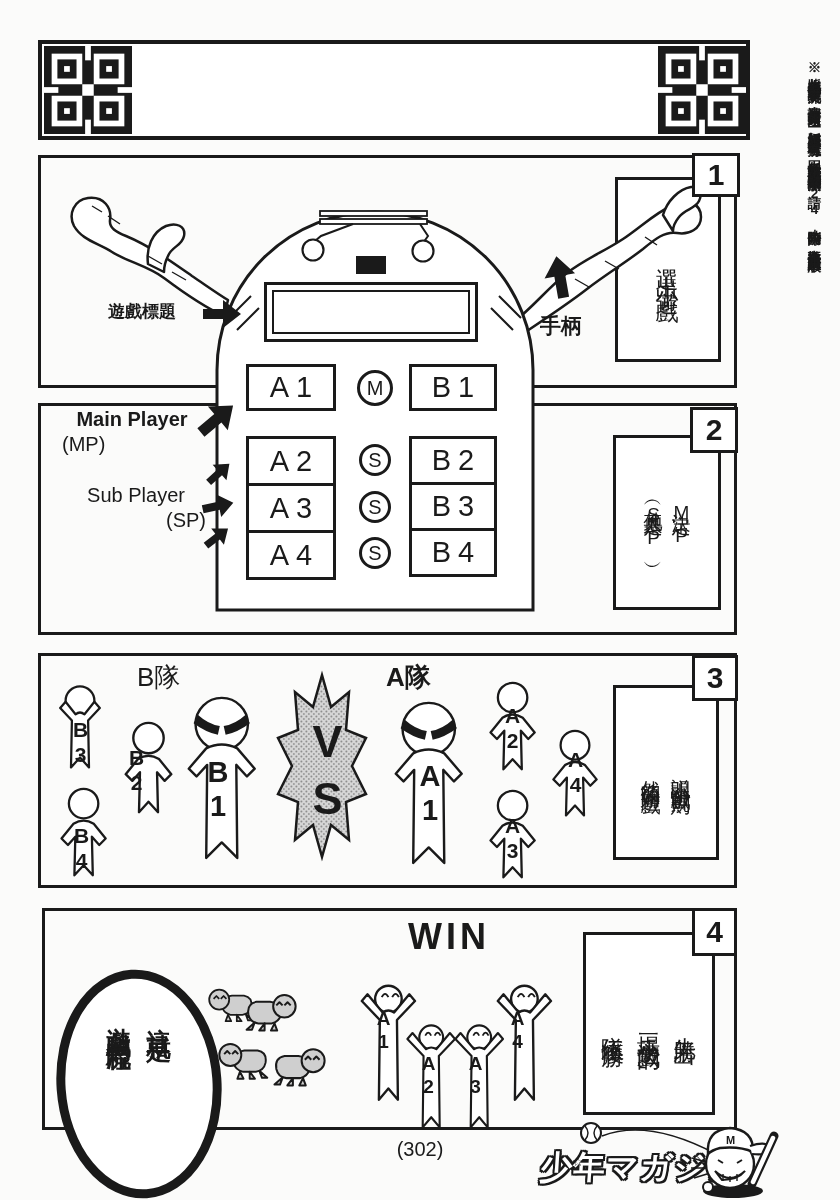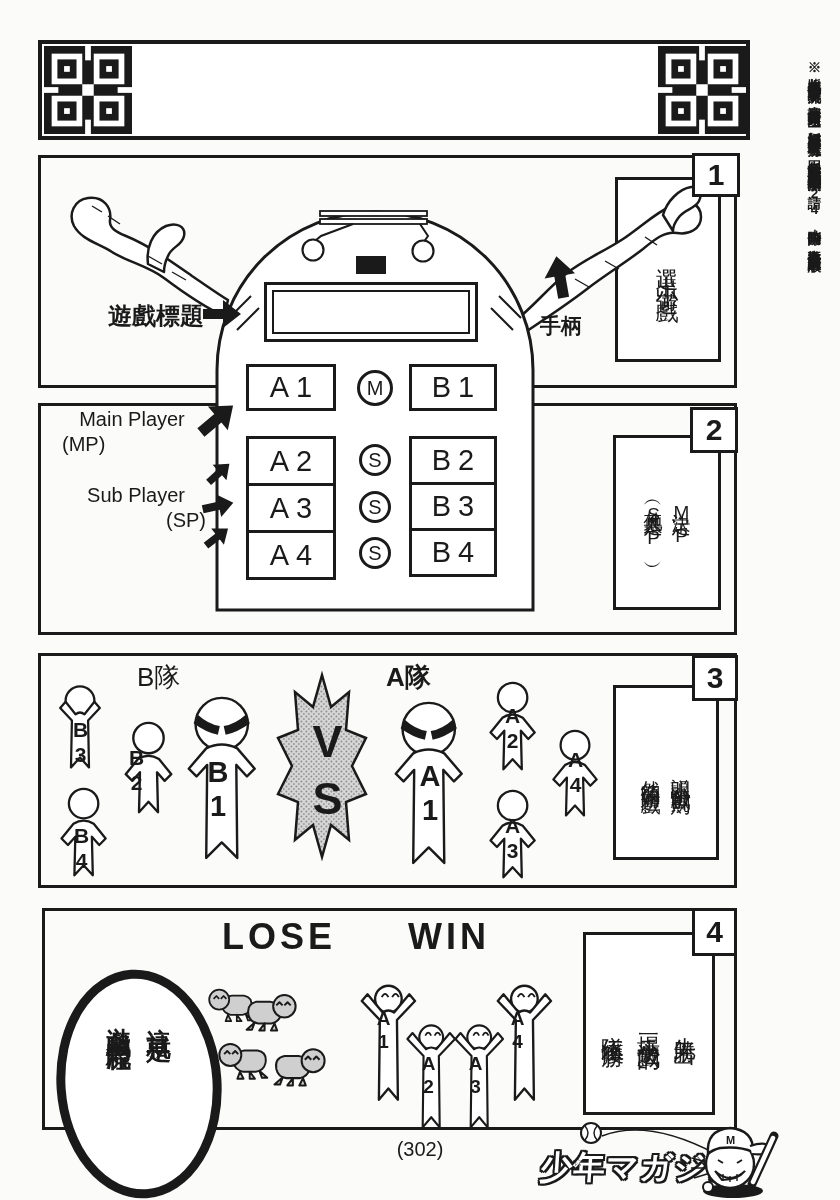--- a/index.html
+++ b/index.html
@@ -152,34 +152,34 @@
   </div>
   <div class="colbox" style="left:409px;top:436px;width:88px;height:141px">
     <div>B2</div>
     <div>B3</div>
     <div>B4</div>
   </div>
   <div class="circ" style="left:359px;top:444px;width:32px;height:32px">S</div>
   <div class="circ" style="left:359px;top:491px;width:32px;height:32px">S</div>
   <div class="circ" style="left:359px;top:537px;width:32px;height:32px">S</div>
 
-  <div class="lbl" style="left:108px;top:300px;font-size:24px">遊戲標題</div>
+  <div class="lbl" style="left:108px;top:300px;font-size:17px">遊戲標題</div>
   <svg class="arrow" style="left:203px;top:297px" width="38" height="34" viewBox="0 0 38 34">
     <polygon points="0,12 20,12 20,3 38,17 20,31 20,22 0,22" fill="#1a1a1a"></polygon>
   </svg>
   <div class="lbl" style="left:540px;top:312px;font-size:21px">手柄</div>
   <svg class="arrow" style="left:539px;top:258px;transform:rotate(-100deg)" width="42" height="38" viewBox="0 0 38 34">
     <polygon points="0,12 20,12 20,3 38,17 20,31 20,22 0,22" fill="#1a1a1a"></polygon>
   </svg>
   <div class="notebox" style="left:615px;top:177px;width:106px;height:185px">
     <div class="vtext" style="font-size:23px;letter-spacing:8px">選出小遊戲</div>
   </div>
   <div class="numbox" style="left:692px;top:153px;width:48px;height:44px">1</div>
 
-  <div class="lbl" style="left:62px;top:408px;width:140px;text-align:center;font-size:20px;font-weight:400">Main Player</div>
+  <div class="lbl" style="left:62px;top:408px;width:140px;text-align:center;font-size:20px;font-weight:700">Main Player</div>
   <div class="lbl" style="left:62px;top:433px;width:140px;text-align:left;font-size:20px;font-weight:400">(MP)</div>
   <div class="lbl" style="left:66px;top:484px;width:140px;text-align:center;font-size:20px;font-weight:400">Sub Player</div>
   <div class="lbl" style="left:66px;top:509px;width:140px;text-align:right;font-size:20px;font-weight:400">(SP)</div>
   <svg class="arrow" style="left:196px;top:400px;transform:rotate(-40deg)" width="42" height="38" viewBox="0 0 38 34">
     <polygon points="0,12 20,12 20,3 38,17 20,31 20,22 0,22" fill="#1a1a1a"></polygon>
   </svg>
   <svg class="arrow" style="left:205px;top:460px;transform:rotate(-42deg)" width="28" height="26" viewBox="0 0 38 34">
     <polygon points="0,12 20,12 20,3 38,17 20,31 20,22 0,22" fill="#1a1a1a"></polygon>
   </svg>
   <svg class="arrow" style="left:202px;top:492px;transform:rotate(-12deg)" width="32" height="28" viewBox="0 0 38 34">
@@ -219,21 +219,20 @@
   <div class="figlbl" style="left:563px;top:748px;font-size:21px">A4</div>
   <div class="figlbl" style="left:500px;top:814px;font-size:21px">A3</div>
   <div class="notebox" style="left:613px;top:685px;width:106px;height:175px">
     <div class="vcols" style="font-size:20px;letter-spacing:3px;line-height:30px">
       <div>説明小遊戲規則</div>
       <div>然後開始遊戲</div>
     </div>
   </div>
   <div class="numbox" style="left:692px;top:655px;width:46px;height:46px">3</div>
 
-  <div class="lbl" style="left:222px;top:916px;font-size:36px;font-weight:900;letter-spacing:4px">LOSE</div>
   <div class="lbl" style="left:408px;top:916px;font-size:36px;font-weight:900;letter-spacing:4px">WIN</div>
   <svg class="abs" style="left:42px;top:908px;z-index:4" width="695" height="220" viewBox="0 0 695 220">
     <use href="#loser-crawl" transform="translate(166,78) scale(0.8)"></use>
     <use href="#loser-crawl" transform="translate(255,83) scale(-0.9,0.9)"></use>
     <use href="#loser-crawl" transform="translate(176,132) scale(0.88)"></use>
     <use href="#loser-crawl" transform="translate(284,137) scale(-0.92,0.92)"></use>
     <use href="#fig-happy" transform="translate(316,74) scale(0.95)"></use>
     <use href="#fig-happy" transform="translate(362,114) scale(0.85)"></use>
     <use href="#fig-happy" transform="translate(410,114) scale(0.85)"></use>
     <use href="#fig-happy" transform="translate(452,74) scale(0.95)"></use>

